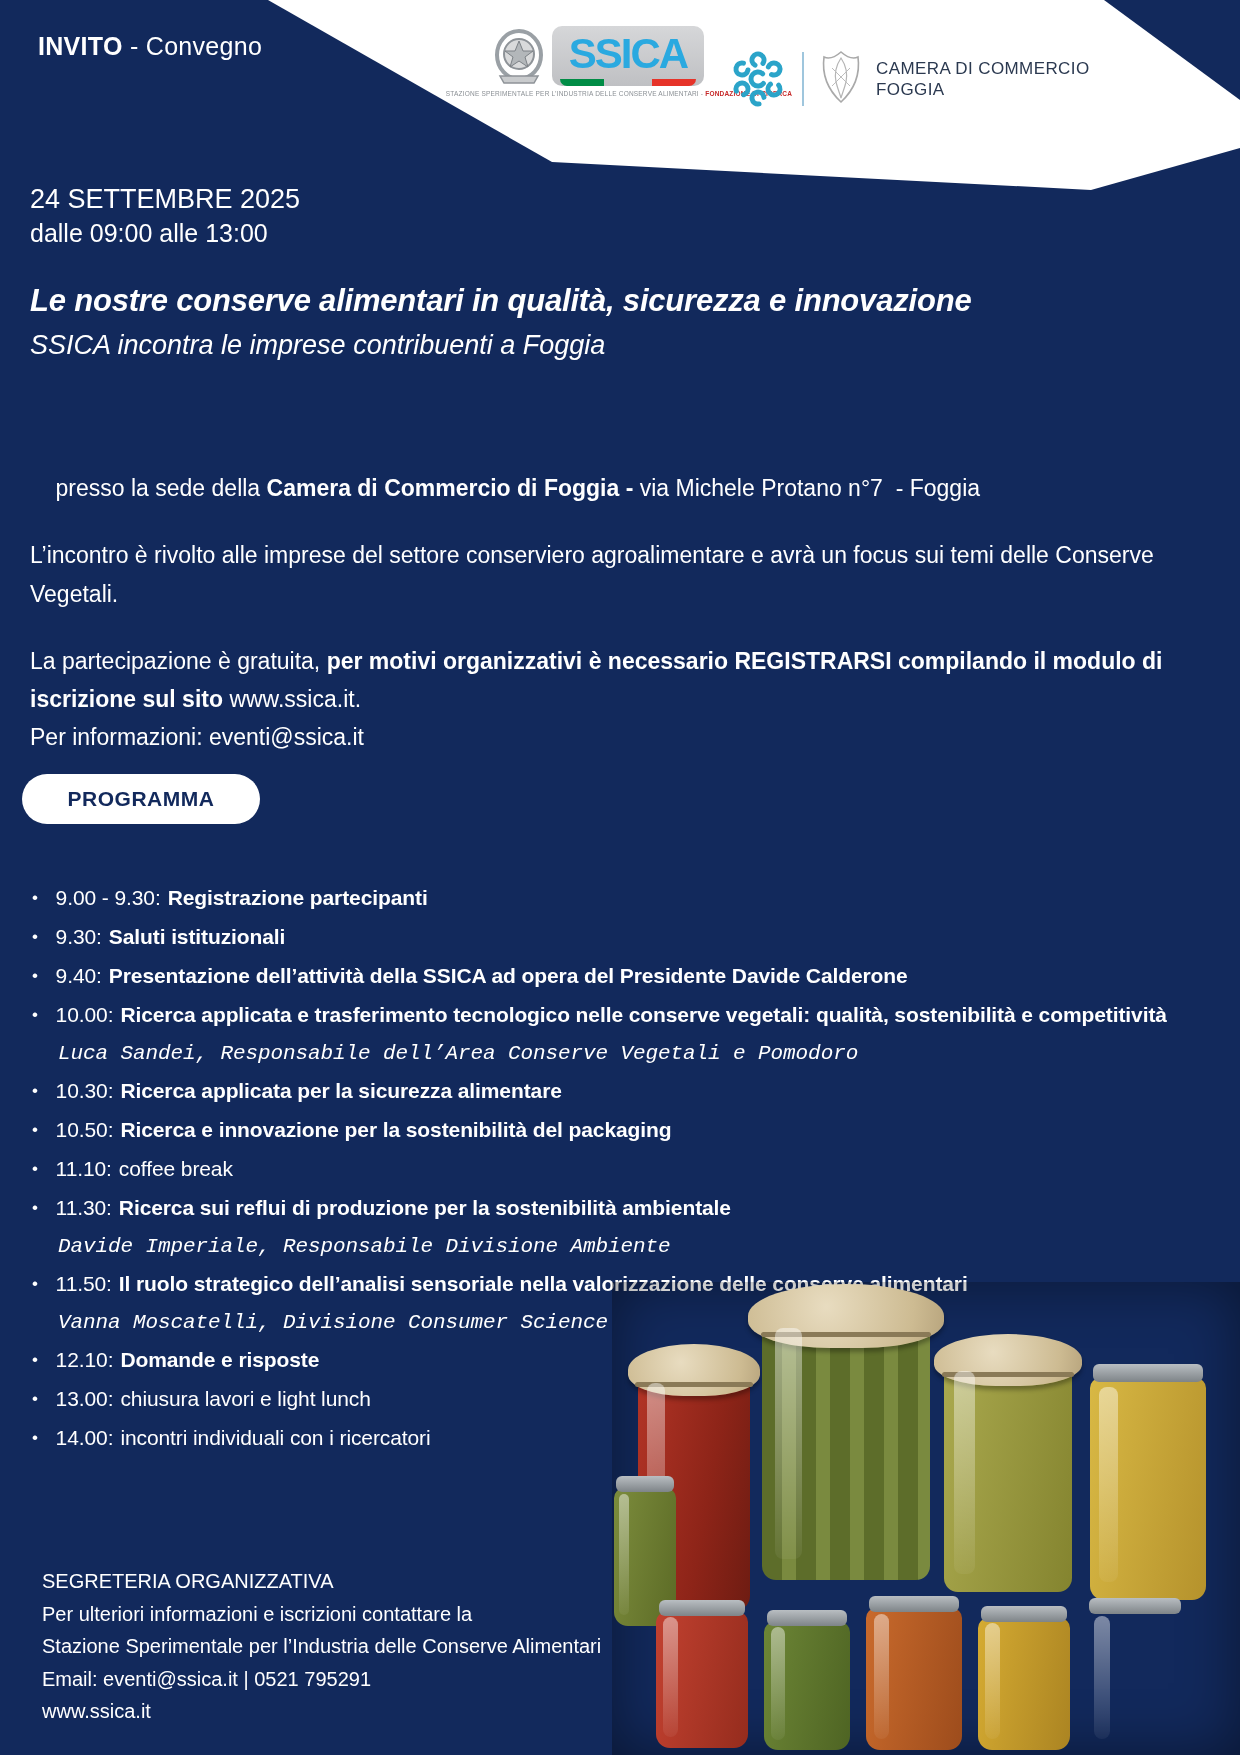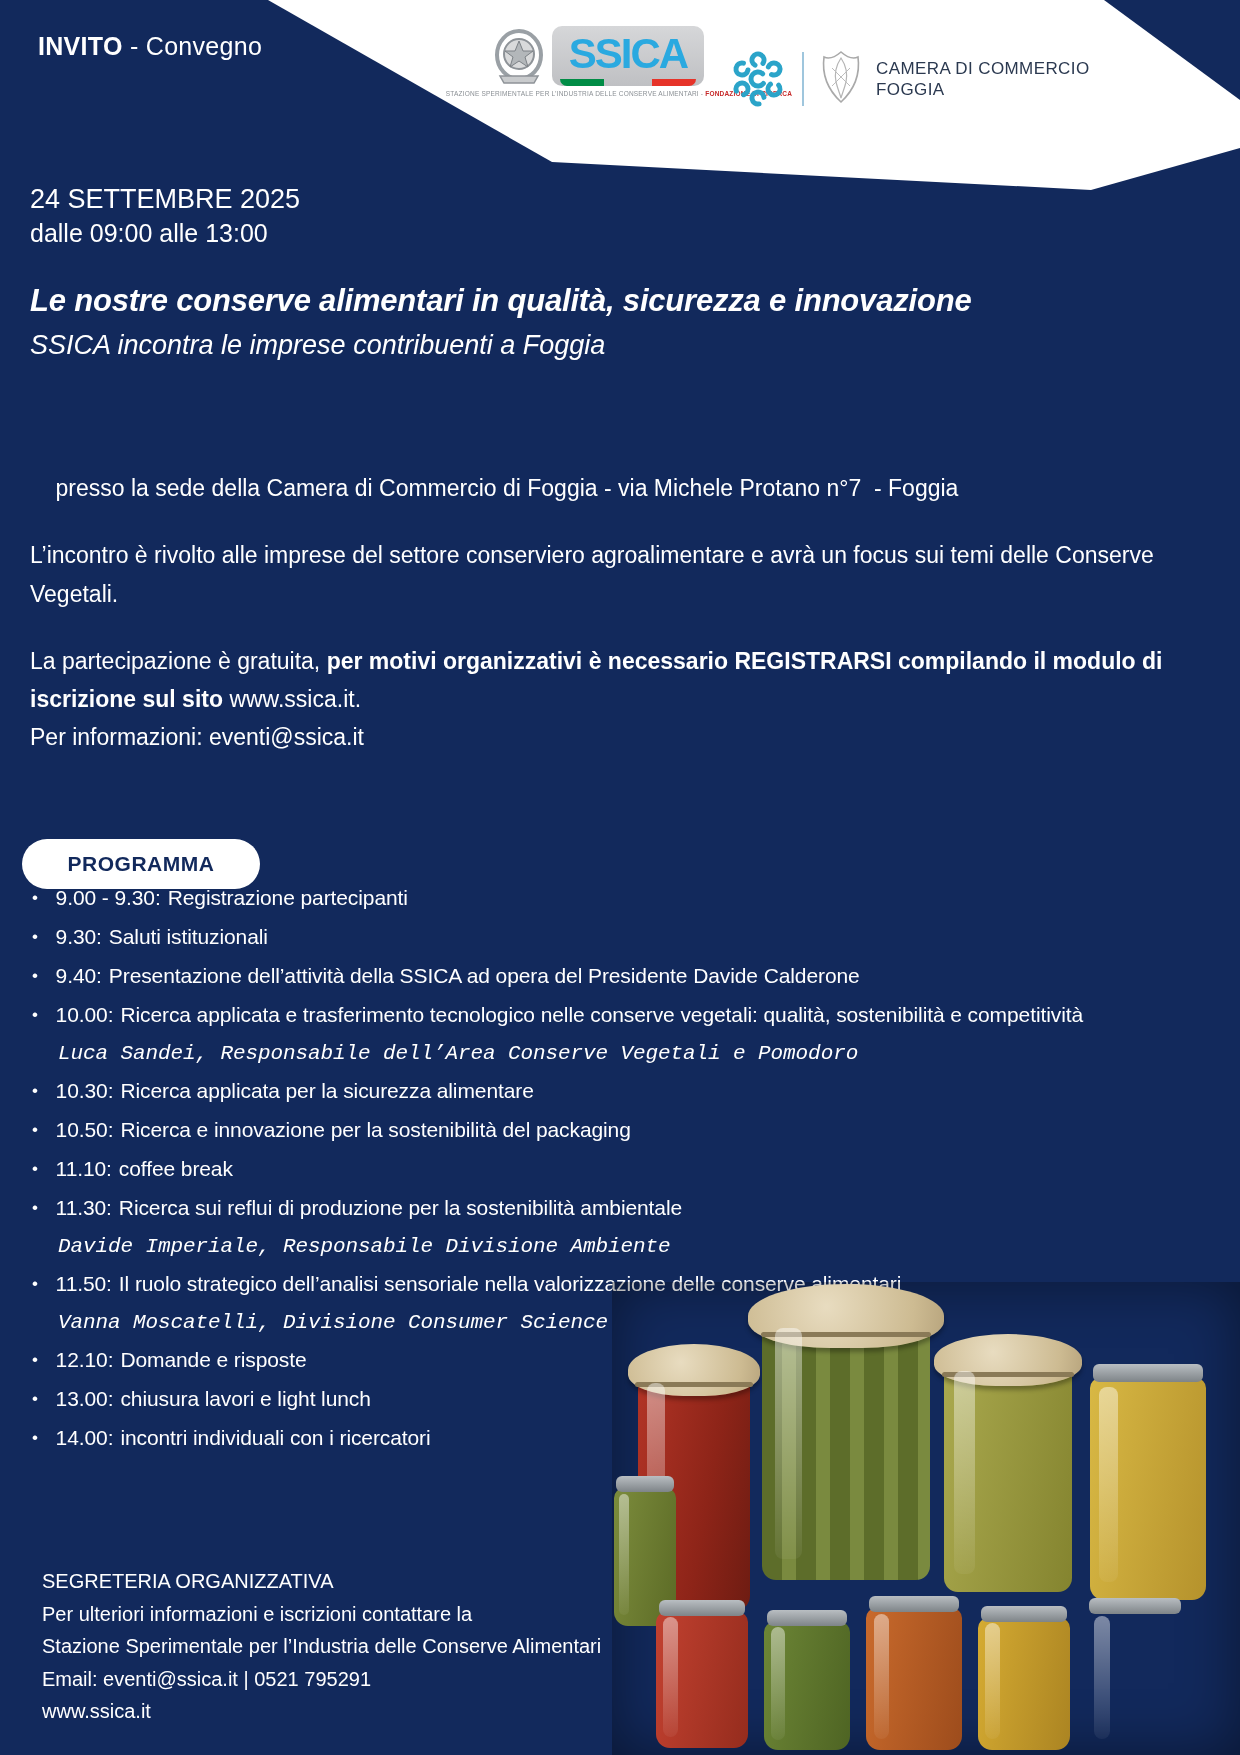--- a/index.html
+++ b/index.html
@@ -37,38 +37,38 @@
   .cc-divider { width:2px; height:54px; background:#9fc6dd; margin:0 14px 0 12px; }
   .cc-text { color:#2b3950; font-size:17px; line-height:1.25; letter-spacing:.4px; }
 
   
   .date-block { position:absolute; left:30px; top:182px; line-height:34px; }
   .date-line { font-size:27px; }
   .time-line { font-size:25px; }
   .title { position:absolute; left:30px; top:283px; width:1180px; font-size:31px; font-weight:700; font-style:italic; letter-spacing:-.2px; }
   .subtitle { position:absolute; left:30px; top:330px; width:1180px; font-size:27px; font-style:italic; }
   .location { position:absolute; left:30px; top:448px; width:1190px; font-size:23px; white-space:pre-wrap; }
-  .location b { font-weight:400;text-align:right; }
+  .location b { font-weight:700;text-align:right; }
 
   .para1 { position:absolute; left:30px; top:536px; width:1185px; font-size:23px; line-height:39px; }
   .para2 { position:absolute; left:30px; top:642px; width:1190px; font-size:23px; line-height:38px; }
   .para2 b { font-weight:700; }
 
   
   .prog-pill {
-    position:absolute; left:22px; top:839px; width:238px; height:50px; background:#ffffff;
+    position:absolute; left:22px; top:774px; width:238px; height:50px; background:#ffffff;
     border-radius:26px; border:none; display:flex; align-items:center; justify-content:center;
     color:#12295c; font-weight:700; font-size:21px; letter-spacing:.5px; cursor:pointer;
     font-family:"Liberation Sans", sans-serif;
   }
   .program { position:absolute; left:32px; top:886px; width:1195px; font-size:21px; letter-spacing:-.1px; }
   .prog-main { line-height:24px; margin-bottom:13px; }
   .prog-main::before { content:"•"; font-size:17px; margin-right:12px; position:relative; top:-2px; }
   .prog-main .time { font-weight:400; margin-right:7px; }
-  .prog-main .ttl { font-weight:400; }
+  .prog-main .ttl { font-weight:700; }
   .prog-main .ttl.plain { font-weight:400; }
   .speaker { line-height:24px; margin:0 0 13px 26px; font-style:italic;font-family:Liberation Mono, monospace; }
 
   
   .footer { position:absolute; left:42px; top:1565px; font-size:20px; line-height:32.5px; }
 
   
   .photo {
     position:absolute; left:612px; top:1282px; width:628px; height:473px; overflow:hidden;
     background:linear-gradient(172deg,#74859а 0%, #6a7b8c 0%, #49586a 45%, #2c3745 100%);

